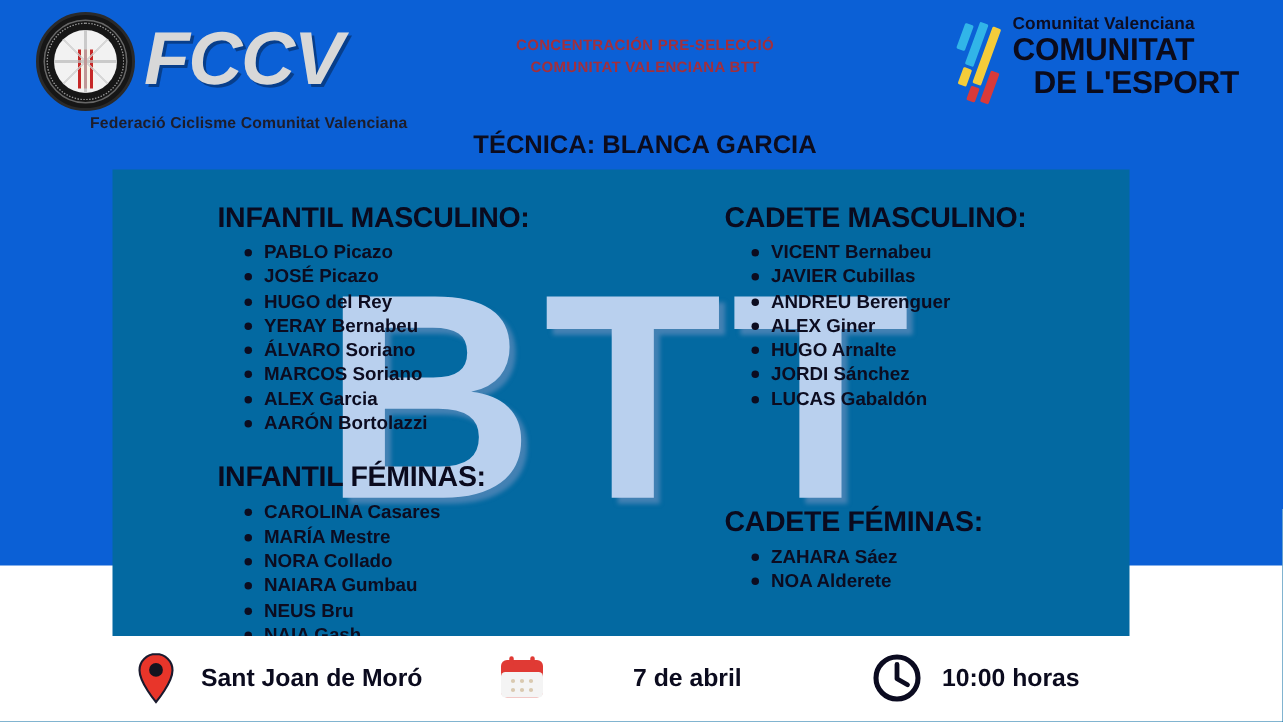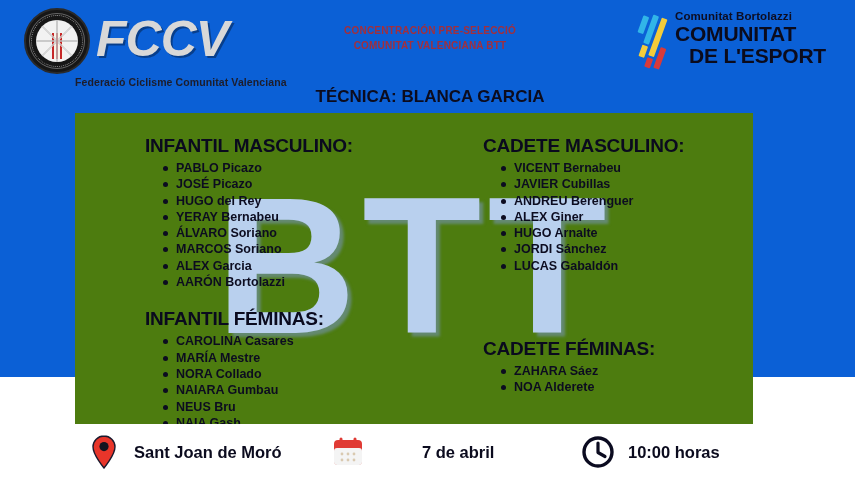--- a/index.html
+++ b/index.html
@@ -62,21 +62,21 @@
   }
   #fccv-word {
     position: absolute; left: 84px; top: 8px;
     font-size: 50px; font-weight: bold; font-style: italic;
     letter-spacing: -1px;
     color: #d8d8d8;
     text-shadow: 2px 2px 0 rgba(0,0,0,.35);
     line-height: 1;
   }
   #fccv-tagline {
-    position: absolute; left: 15px; top: 70px;
+    position: absolute; left: 0; top: 70px;
     font-size: 10.5px; font-weight: bold;
     color: #1d1d2b;
     letter-spacing: .1px;
     white-space: nowrap;
     padding-left: 48px;
   }
 
   
   #title-block { position: absolute; left: 255px; top: 24px; width: 350px; text-align: center; }
   .title-line {
@@ -105,21 +105,21 @@
   .cv-big {
     font-size: 21px; font-weight: bold; color: #0b0b1c;
     letter-spacing: -.2px; line-height: 1.08; white-space: nowrap;
   }
   .cv-big.indent { padding-left: 14px; }
 
   
   #panel {
     position: absolute; left: 75px; top: 113px;
     width: 678px; height: 311px;
-    background: #4d7c0f;
+    background: #0369a1;
     overflow: hidden;
   }
   #watermark {
     position: absolute; left: 50%; top: 50%;
     transform: translate(-50%,-52%);
     font-size: 195px; font-weight: bold;
     letter-spacing: 6px;
     color: #b9d0ee;
     text-shadow: 4px 4px 3px rgba(120,150,195,.55);
     line-height: .88;
@@ -200,21 +200,21 @@
         <g transform="rotate(20 22 28)">
           <rect x="4" y="6" width="6" height="18" rx="1" fill="#31b5e8"></rect>
           <rect x="13" y="2" width="6" height="30" rx="1" fill="#31b5e8"></rect>
           <rect x="22" y="2" width="6" height="40" rx="1" fill="#f4cc3a"></rect>
           <rect x="13" y="34" width="6" height="12" rx="1" fill="#f4cc3a"></rect>
           <rect x="22" y="44" width="6" height="10" rx="1" fill="#d83a3a"></rect>
           <rect x="31" y="30" width="6" height="22" rx="1" fill="#d83a3a"></rect>
         </g>
       </svg>
       <div id="cv-text">
-        <div id="cv-small">Comunitat Bortolazzi</div>
+        <div id="cv-small">Comunitat Valenciana</div>
         <div class="cv-big">COMUNITAT</div>
         <div class="cv-big indent">DE L'ESPORT</div>
       </div>
     </div>
   </div>
 
   <div id="panel">
     <div id="watermark">BTT</div>
 
     <div class="col" id="col-left">

